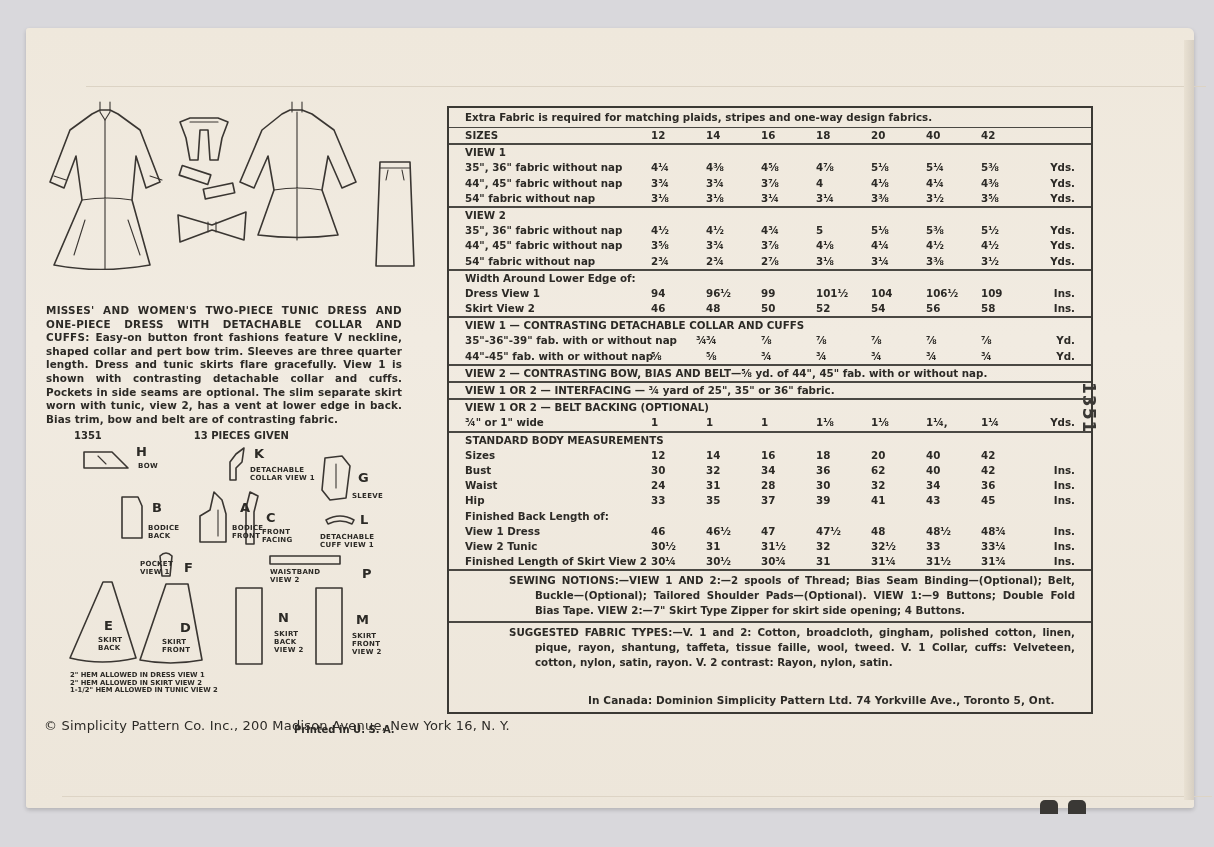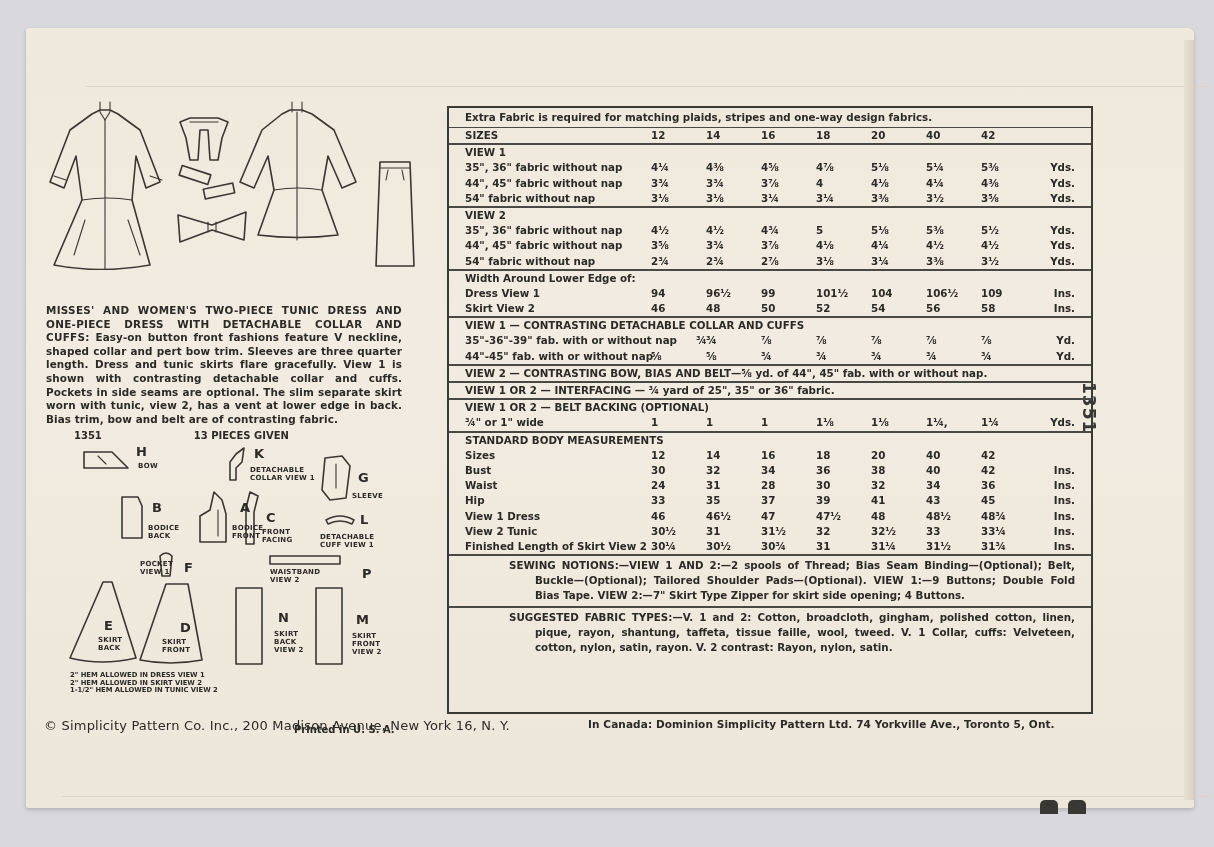--- a/index.html
+++ b/index.html
@@ -53,21 +53,21 @@
   .hem-notes {
     position:absolute; left:70px; top:672px; font-size:6.8px; font-weight:bold; line-height:7.5px;
   }
   .printed {
     position:absolute; left:294px; top:702px; font-size:10px; font-weight:bold;margin-top:22px;
   }
   .copyright {
     position:absolute; left:44px; top:718px; font-size:13px; font-weight:normal; letter-spacing:0.2px;
   }
   .canada {
-    position:absolute; left:588px; top:718px; font-size:10.5px; font-weight:bold; letter-spacing:0.1px;
+    position:absolute; left:588px; top:694px; font-size:10.5px; font-weight:bold; letter-spacing:0.1px;
   }
 
   
   .chart {
     position:absolute; left:447px; top:106px; width:646px; height:608px;
     border:2px solid #3b3934; box-sizing:border-box;
     font-size:10.3px; font-weight:bold; color:#2c2a26;
   }
   .chart .sec { border-bottom:2px solid #4a4843; padding:0 16px; }
   .chart .sec.last { border-bottom:none; }
@@ -391,21 +391,21 @@
         <span class="c">40</span>
         <span class="c">42</span>
       <span class="unit"></span>
     </div>
     <div class="row">
       <span class="lbl">Bust</span>
       <span class="c">30</span>
         <span class="c">32</span>
         <span class="c">34</span>
         <span class="c">36</span>
-        <span class="c">38</span>
+        <span class="c">62</span>
         <span class="c">40</span>
         <span class="c">42</span>
       <span class="unit">Ins.</span>
     </div>
     <div class="row">
       <span class="lbl">Waist</span>
       <span class="c">24</span>
         <span class="c">31</span>
         <span class="c">28</span>
         <span class="c">30</span>
@@ -419,20 +419,23 @@
       <span class="c">33</span>
         <span class="c">35</span>
         <span class="c">37</span>
         <span class="c">39</span>
         <span class="c">41</span>
         <span class="c">43</span>
         <span class="c">45</span>
       <span class="unit">Ins.</span>
     </div>
     <div class="row">
+      <span class="lbl" style="width:300px;">Finished Back Length of:</span>
+    </div>
+    <div class="row">
       <span class="lbl">View 1 Dress</span>
       <span class="c">46</span>
         <span class="c">46½</span>
         <span class="c">47</span>
         <span class="c">47½</span>
         <span class="c">48</span>
         <span class="c">48½</span>
         <span class="c">48¾</span>
       <span class="unit">Ins.</span>
     </div>

